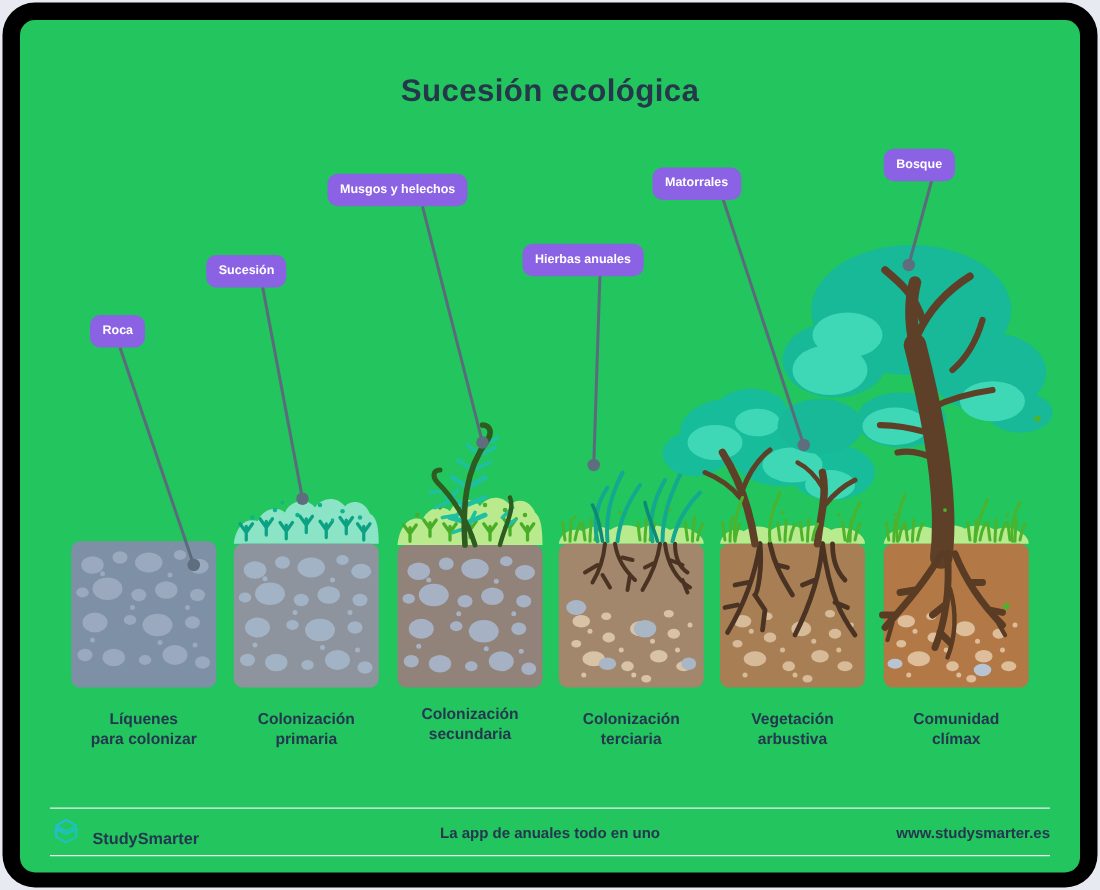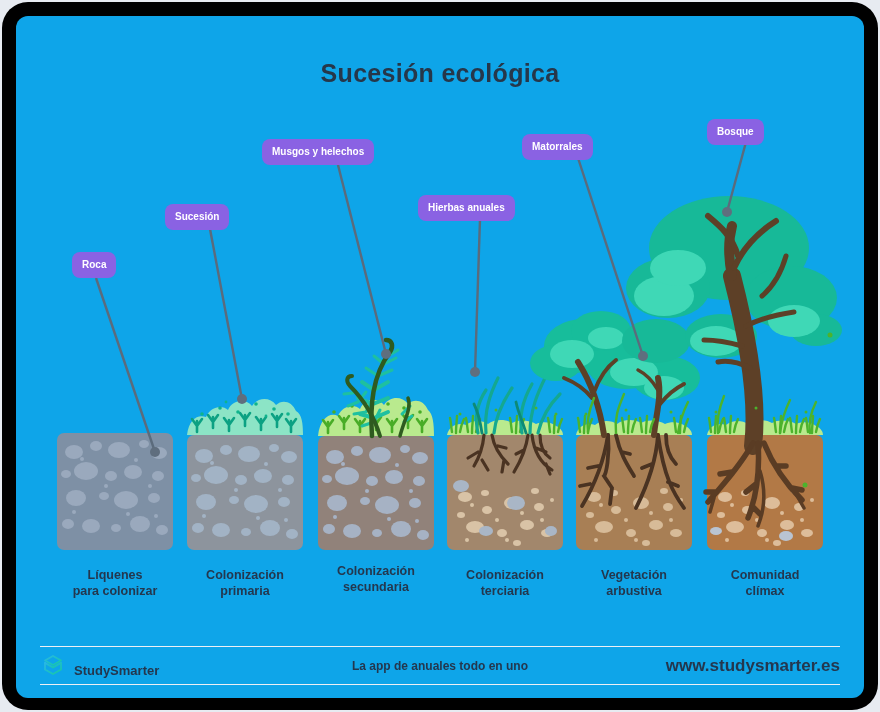--- a/index.html
+++ b/index.html
@@ -1,30 +1,30 @@
 <!DOCTYPE html>
 <html><head>
 <meta charset="utf-8">
 <style>
   html,body{margin:0;padding:0}
   body{width:880px;height:712px;background:#e7ebf1;font-family:"Liberation Sans",sans-serif;position:relative;overflow:hidden}
   .shell{position:absolute;inset:2px;background:#000;border-radius:26px}
-  .card{position:absolute;left:16px;top:16px;width:848px;height:682px;background:#0ea5e9;border-radius:12px;overflow:hidden}
+  .card{position:absolute;left:16px;top:16px;width:848px;height:682px;background:#22c55e;border-radius:12px;overflow:hidden}
   .title{position:absolute;top:26px;left:0;width:100%;text-align:center;font-size:25px;font-weight:800;color:#26374a;letter-spacing:.3px}
   .art{position:absolute;left:0;top:0;width:848px;height:682px}
   .badge{position:absolute;background:#8a62e3;color:#fff;font-size:10px;font-weight:700;padding:3px 10px;border-radius:8px;white-space:nowrap;line-height:20px}
   .caption{position:absolute;width:150px;text-align:center;font-size:12.5px;font-weight:700;color:#24374e;line-height:16px}
   .b1{left:56px;top:236px}.b2{left:149px;top:188px}.b3{left:246px;top:123px}
   .b4{left:402px;top:179px}.b5{left:506px;top:118px}.b6{left:691px;top:103px}
   .c1{left:24px;top:551px}.c2{left:154px;top:551px}.c3{left:285px;top:547px}
   .c4{left:414px;top:551px}.c5{left:543px;top:551px}.c6{left:674px;top:551px}
   .footer{position:absolute;left:24px;right:24px;top:630px;height:37px;border-top:1px solid #edf0f5;border-bottom:1px solid #edf0f5;display:flex;align-items:center}
   .brand{display:flex;align-items:flex-end;gap:8px;font-size:13px;font-weight:700;color:#24374e}
   .tagline{position:absolute;left:50%;transform:translateX(-50%);font-size:12px;font-weight:600;color:#24374e}
-  .url{margin-left:auto;font-size:17px;font-weight:700;color:#24374e}
+  .url{margin-left:auto;font-size:12px;font-weight:700;color:#24374e}
 </style>
 </head>
 <body>
 
 <div class="shell"></div>
 <div class="card">
 
   <svg class="art" viewBox="0 0 848 682">
     <defs>
       <g id="pebbles1">

